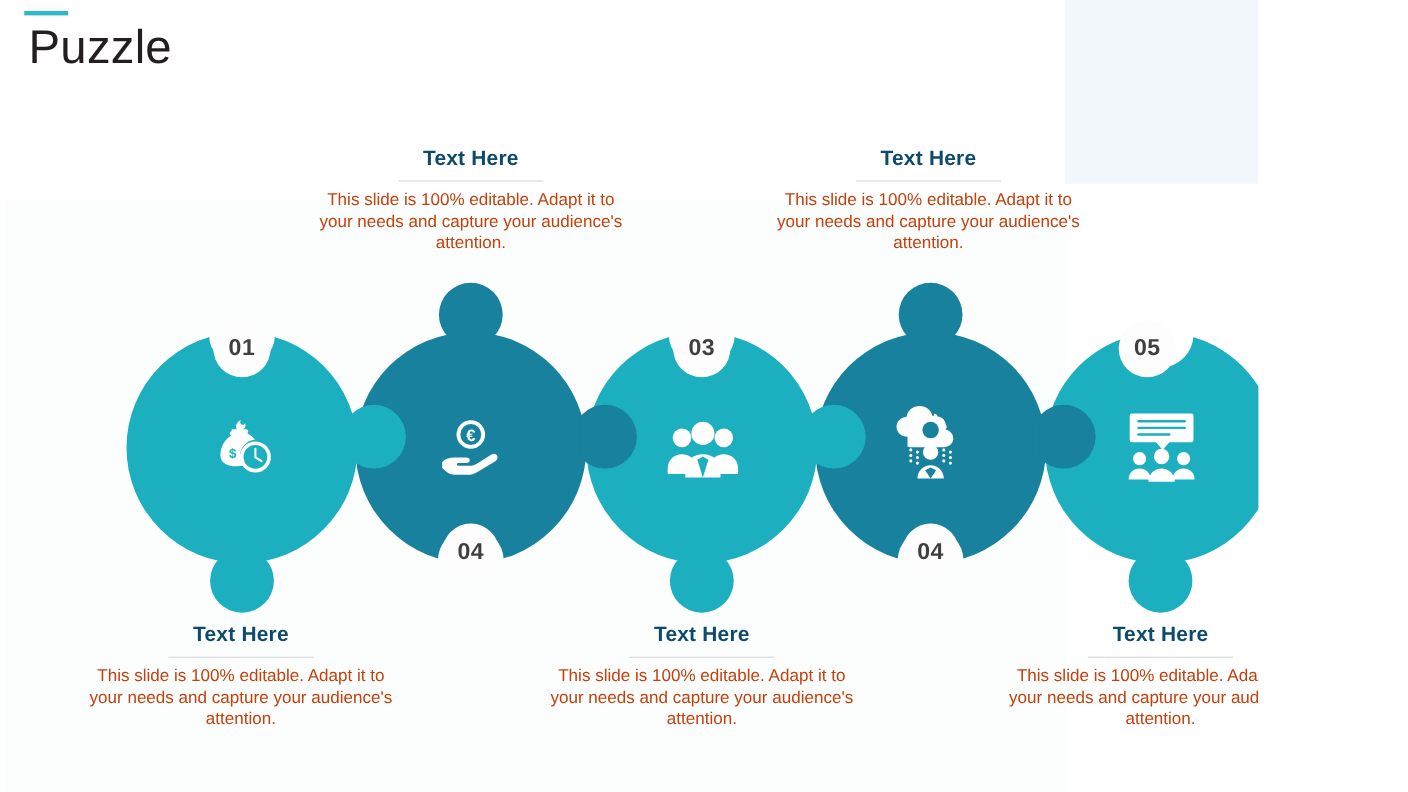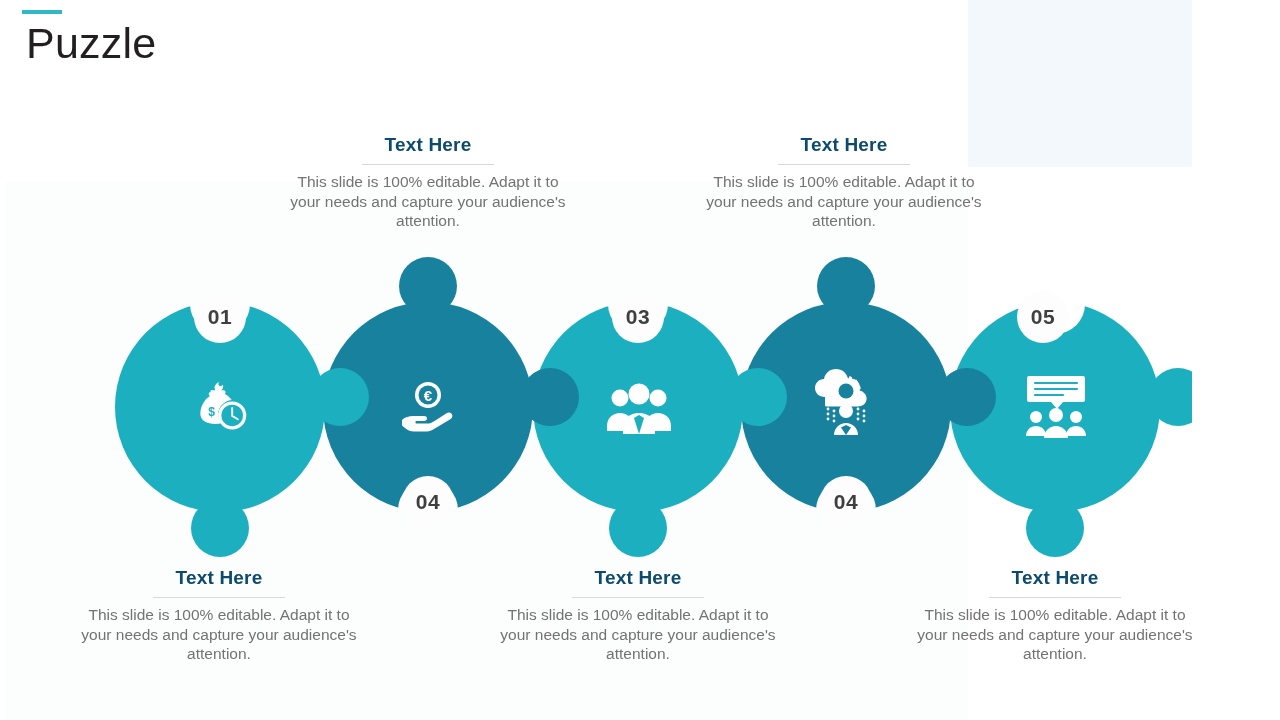--- a/index.html
+++ b/index.html
@@ -7,21 +7,20 @@
     padding: 0;
     background: #ffffff;
   }
   #slide {
     position: relative;
     width: 1144px;
     height: 720px;
     background: #ffffff;
     overflow: hidden;
     font-family: "Liberation Sans", sans-serif;
-    padding-left: 48px;
   }
 
   
   .panel-right-top {
     position: absolute;
     left: 968px;
     top: 0;
     width: 312px;
     height: 167px;
     background: #f2f8fc;
@@ -69,21 +68,21 @@
   }
   .txt-rule {
     width: 132px;
     height: 1px;
     background: #d8d8d8;
     margin: 8px auto 7px auto;
   }
   .txt-body {
     font-size: 15.5px;
     line-height: 19.5px;
-    color: #737373;
+    color: #c2410c;
     margin: 0;
   }
 
   
   .piece {
     position: absolute;
     width: 300px;
     height: 300px;
   }
   .piece svg { display: block; width: 300px; height: 300px; }

